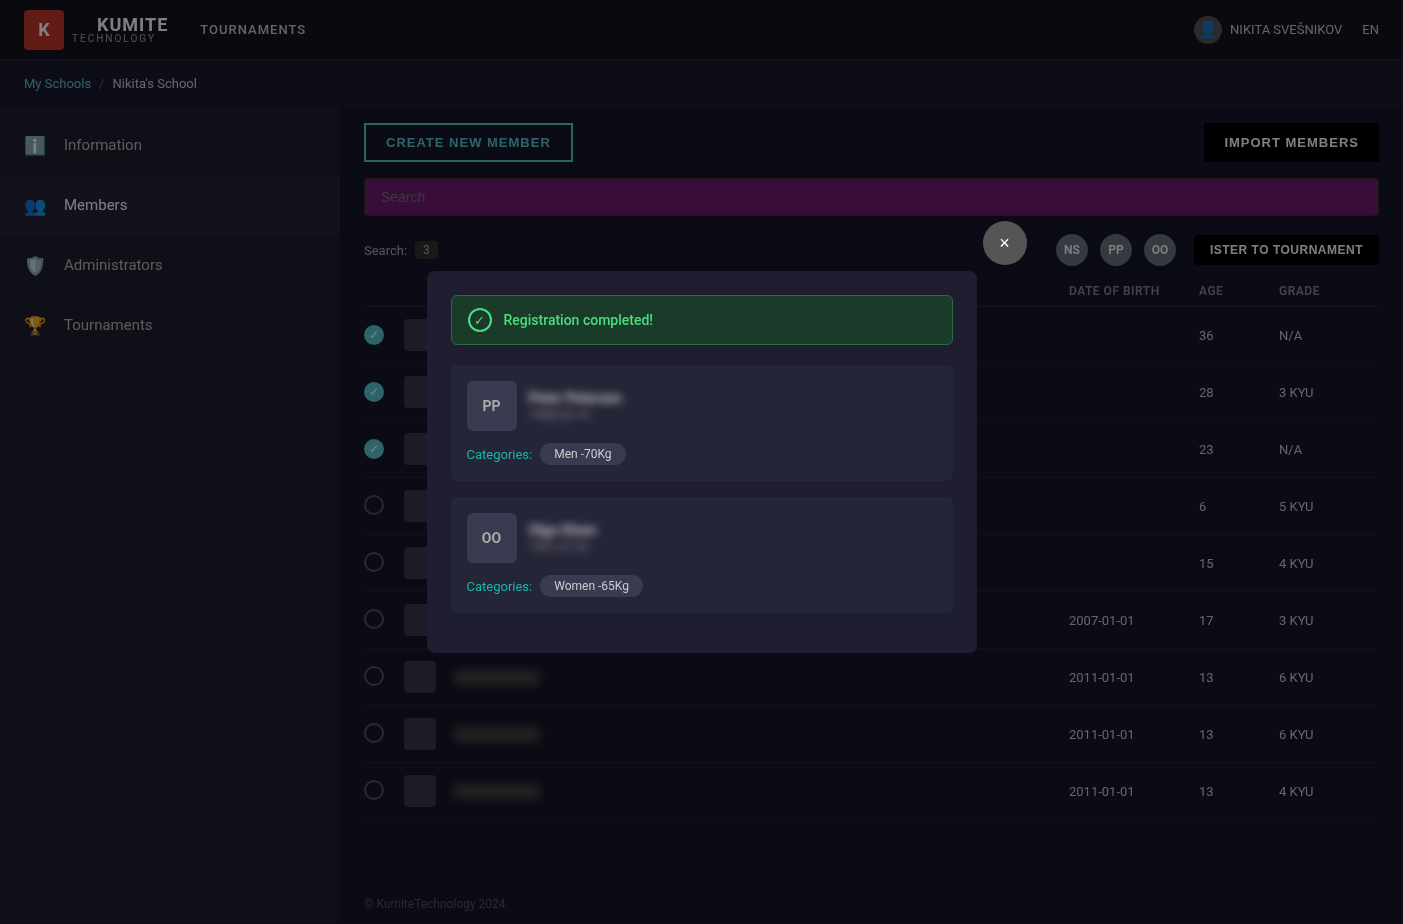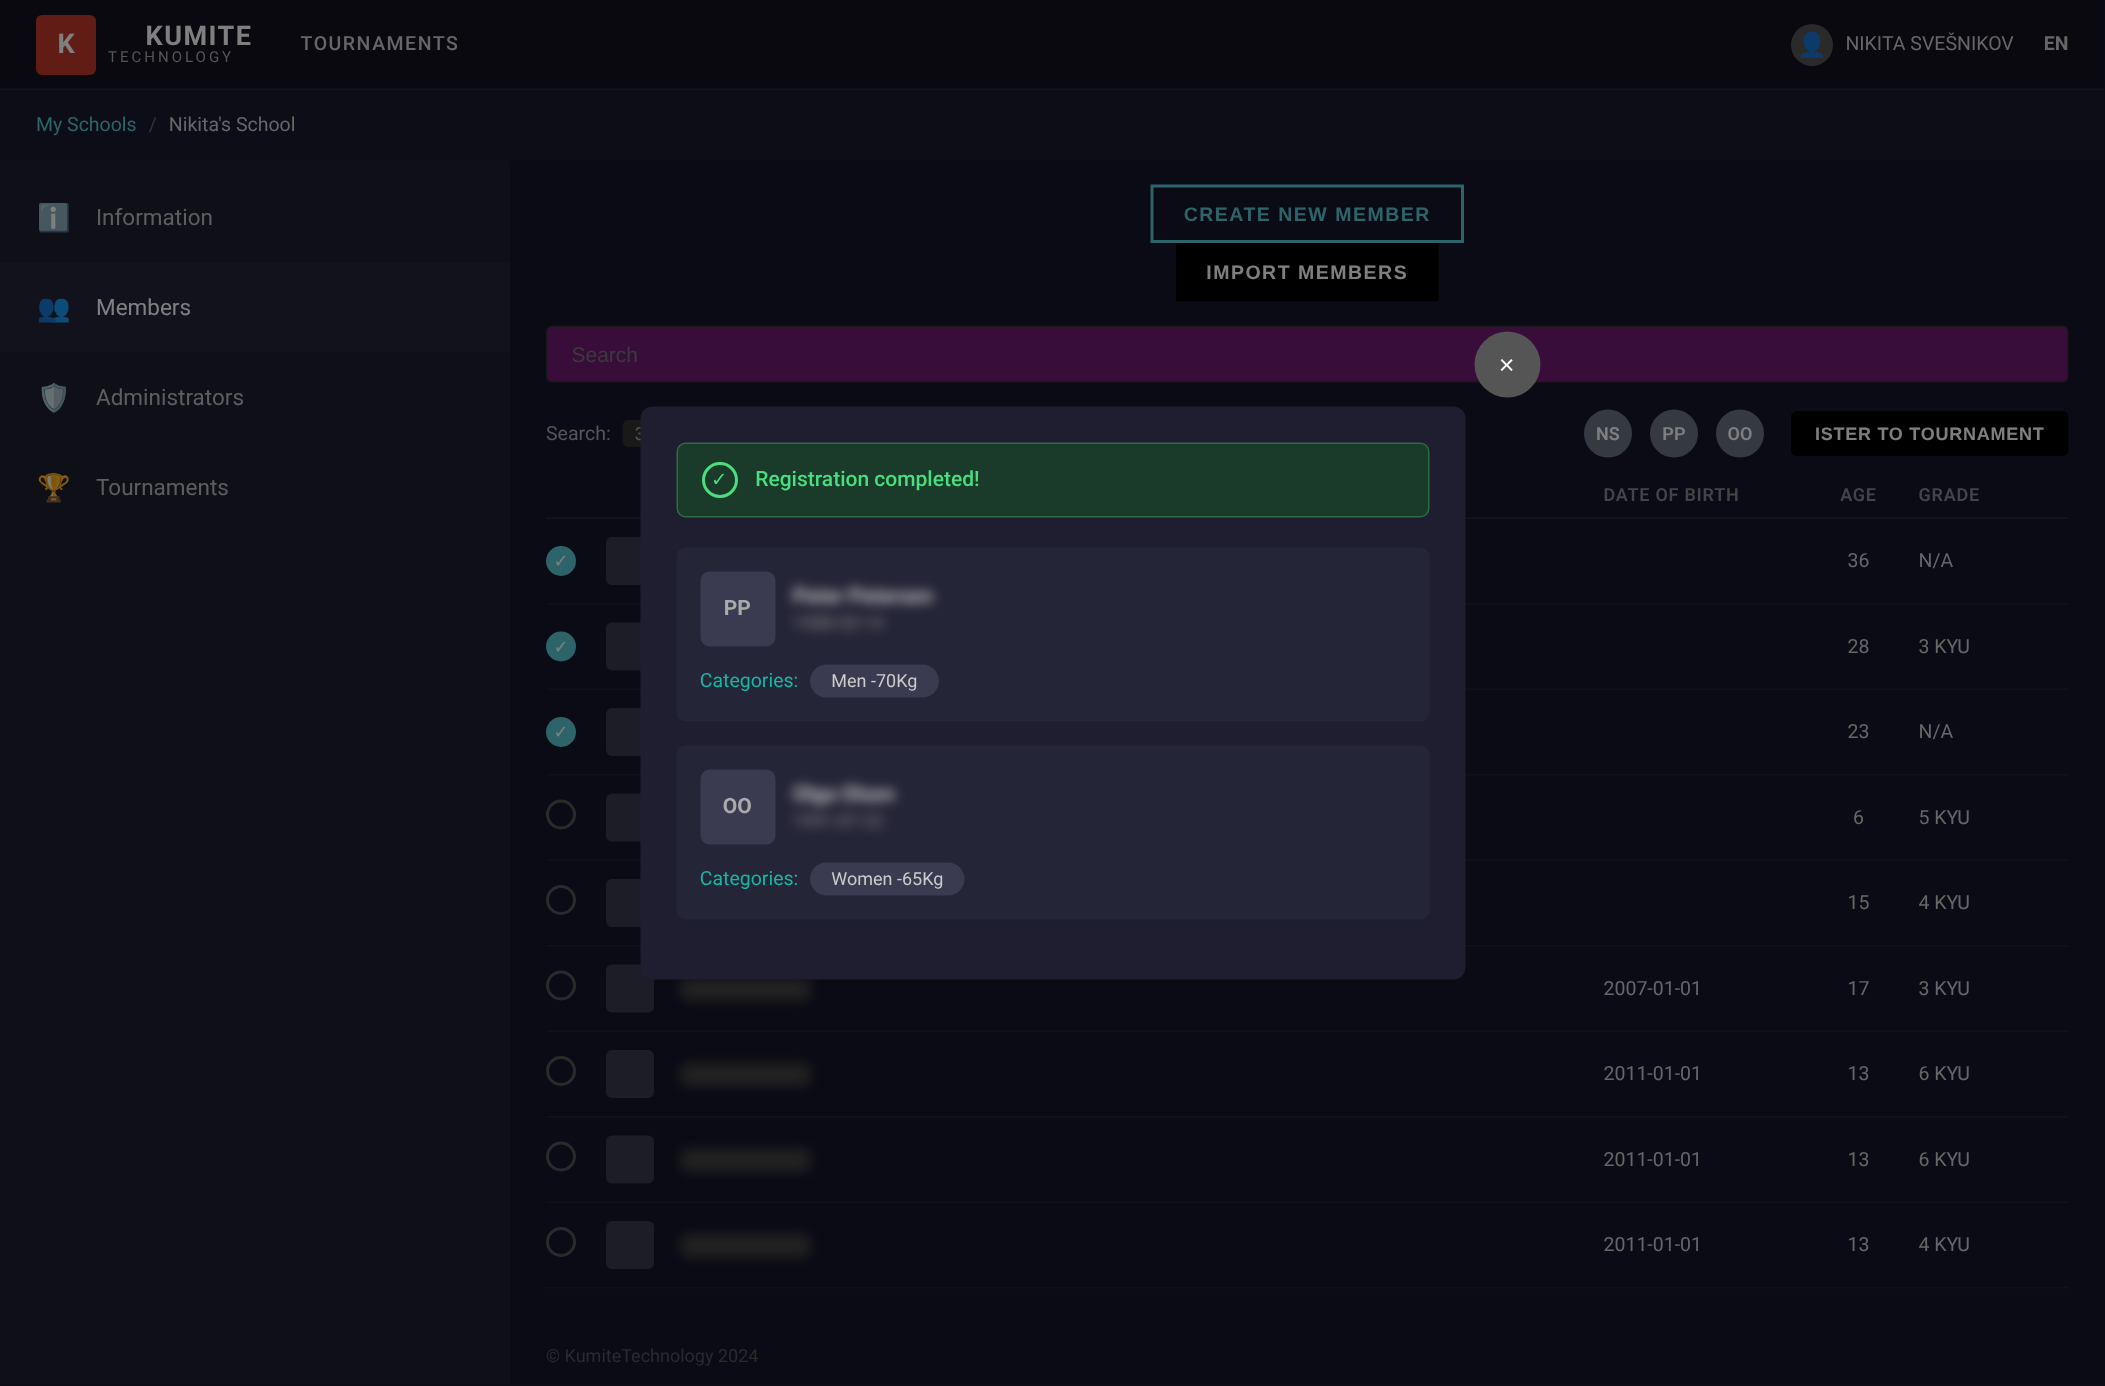--- a/index.html
+++ b/index.html
@@ -86,21 +86,21 @@
       border-radius: 50%;
       display: flex;
       align-items: center;
       justify-content: center;
       font-size: 16px;
       color: #aaa;
     }
     .lang {
       color: #ccc;
       font-size: 13px;
-      font-weight: 700;
+      font-weight: 400;
     }
 
     
     .breadcrumb {
       padding: 16px 24px;
       font-size: 13px;
       color: #aaa;
       display: flex;
       align-items: center;
       gap: 8px;
@@ -164,21 +164,20 @@
       position: relative;
     }
 
     
     .toolbar {
       display: flex;
       align-items: center;
       justify-content: space-between;
       padding: 16px 24px;
       background: #16162a;
-      flex-direction: column;
     }
     .btn-create {
       background: transparent;
       border: 2px solid #5bc8d4;
       color: #5bc8d4;
       padding: 10px 20px;
       font-size: 13px;
       font-weight: 600;
       letter-spacing: 1px;
       cursor: pointer;
@@ -278,21 +277,21 @@
       align-items: center;
       padding: 12px 0;
       border-bottom: 1px solid #222238;
       font-size: 13px;
       color: #ccc;
     }
     .col-check { width: 40px; flex-shrink: 0; }
     .col-avatar { width: 50px; flex-shrink: 0; }
     .col-name { flex: 1; }
     .col-dob { width: 130px; flex-shrink: 0; }
-    .col-age { width: 80px; flex-shrink: 0; text-align: center; }
+    .col-age { width: 80px; flex-shrink: 0; text-align: left; }
     .col-grade { width: 100px; flex-shrink: 0; }
 
     .radio-circle {
       width: 20px;
       height: 20px;
       border-radius: 50%;
       border: 2px solid #555;
       display: inline-block;
     }
     .radio-checked {

